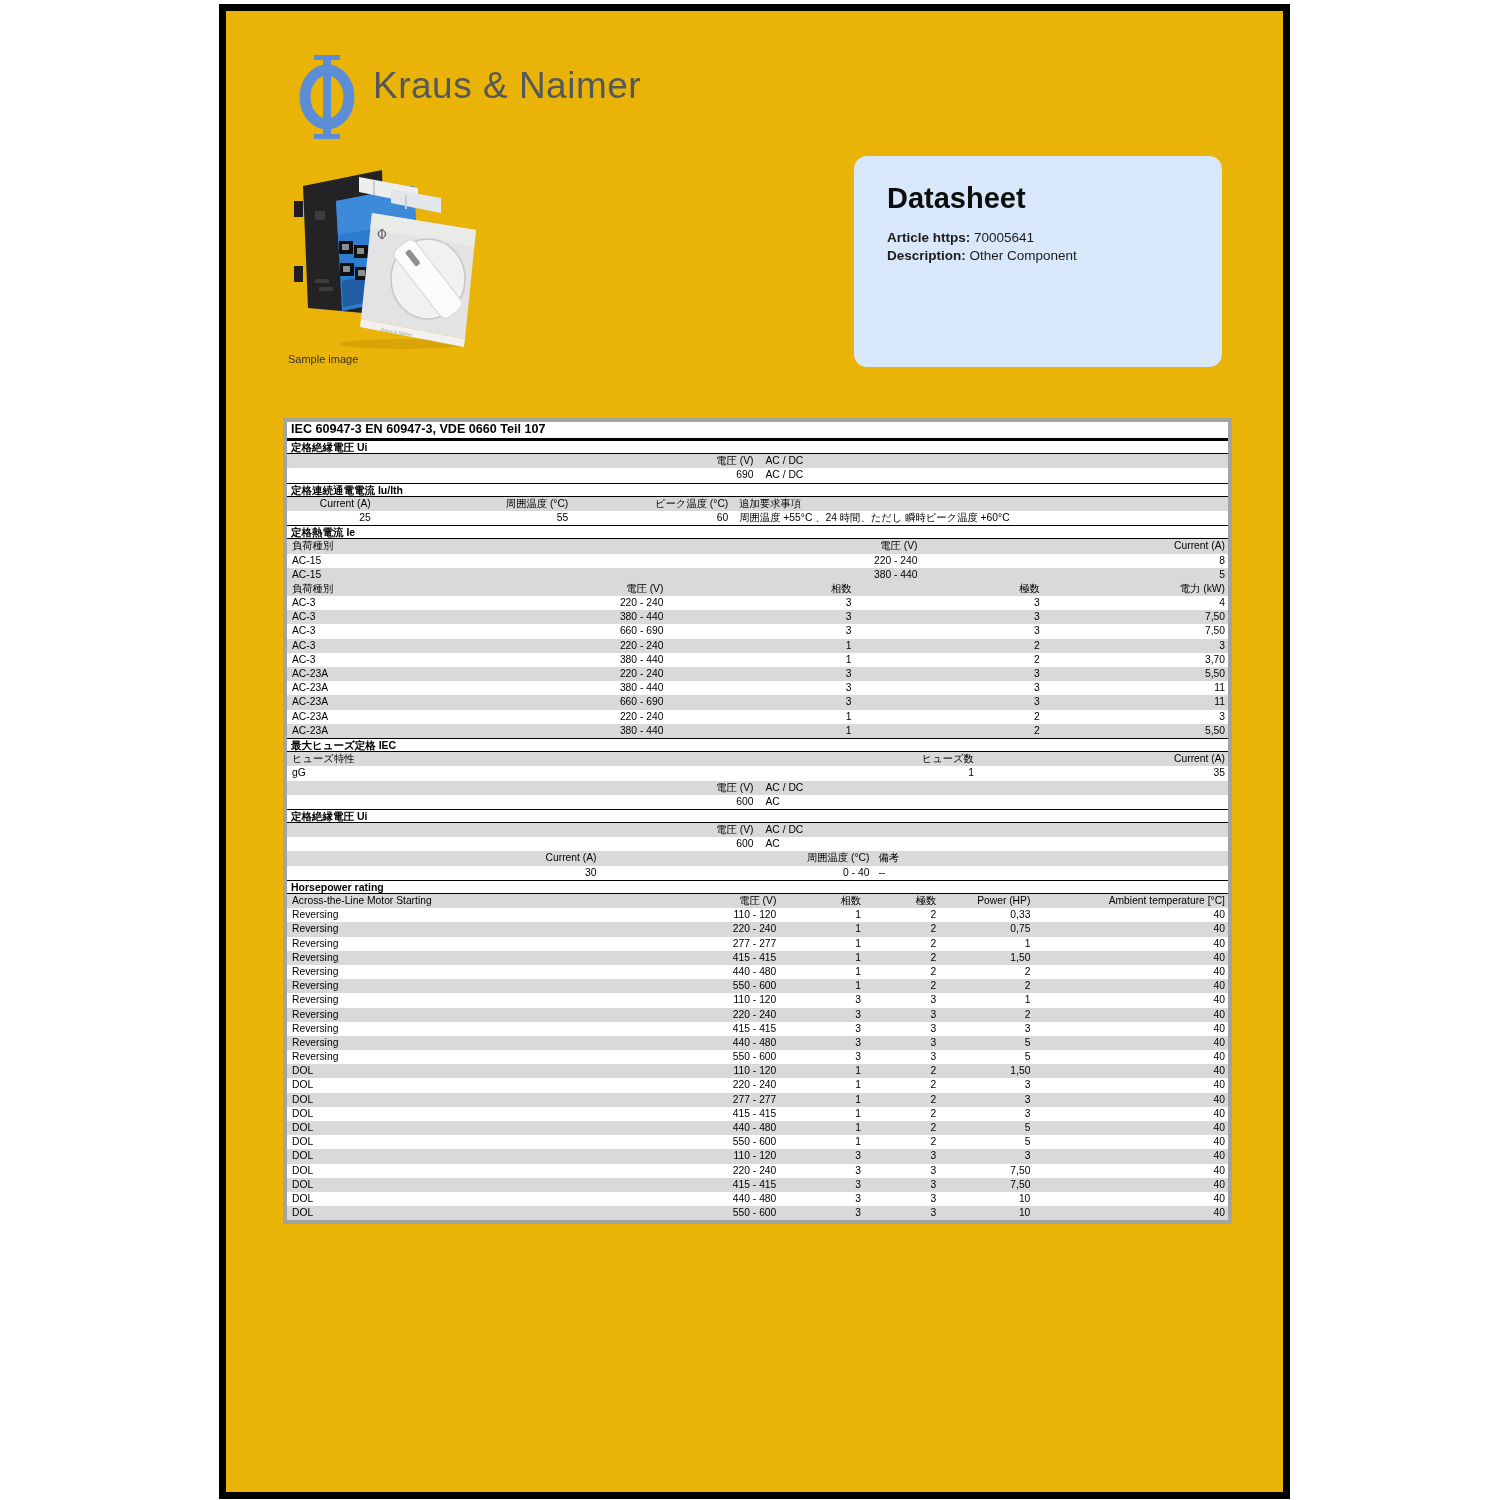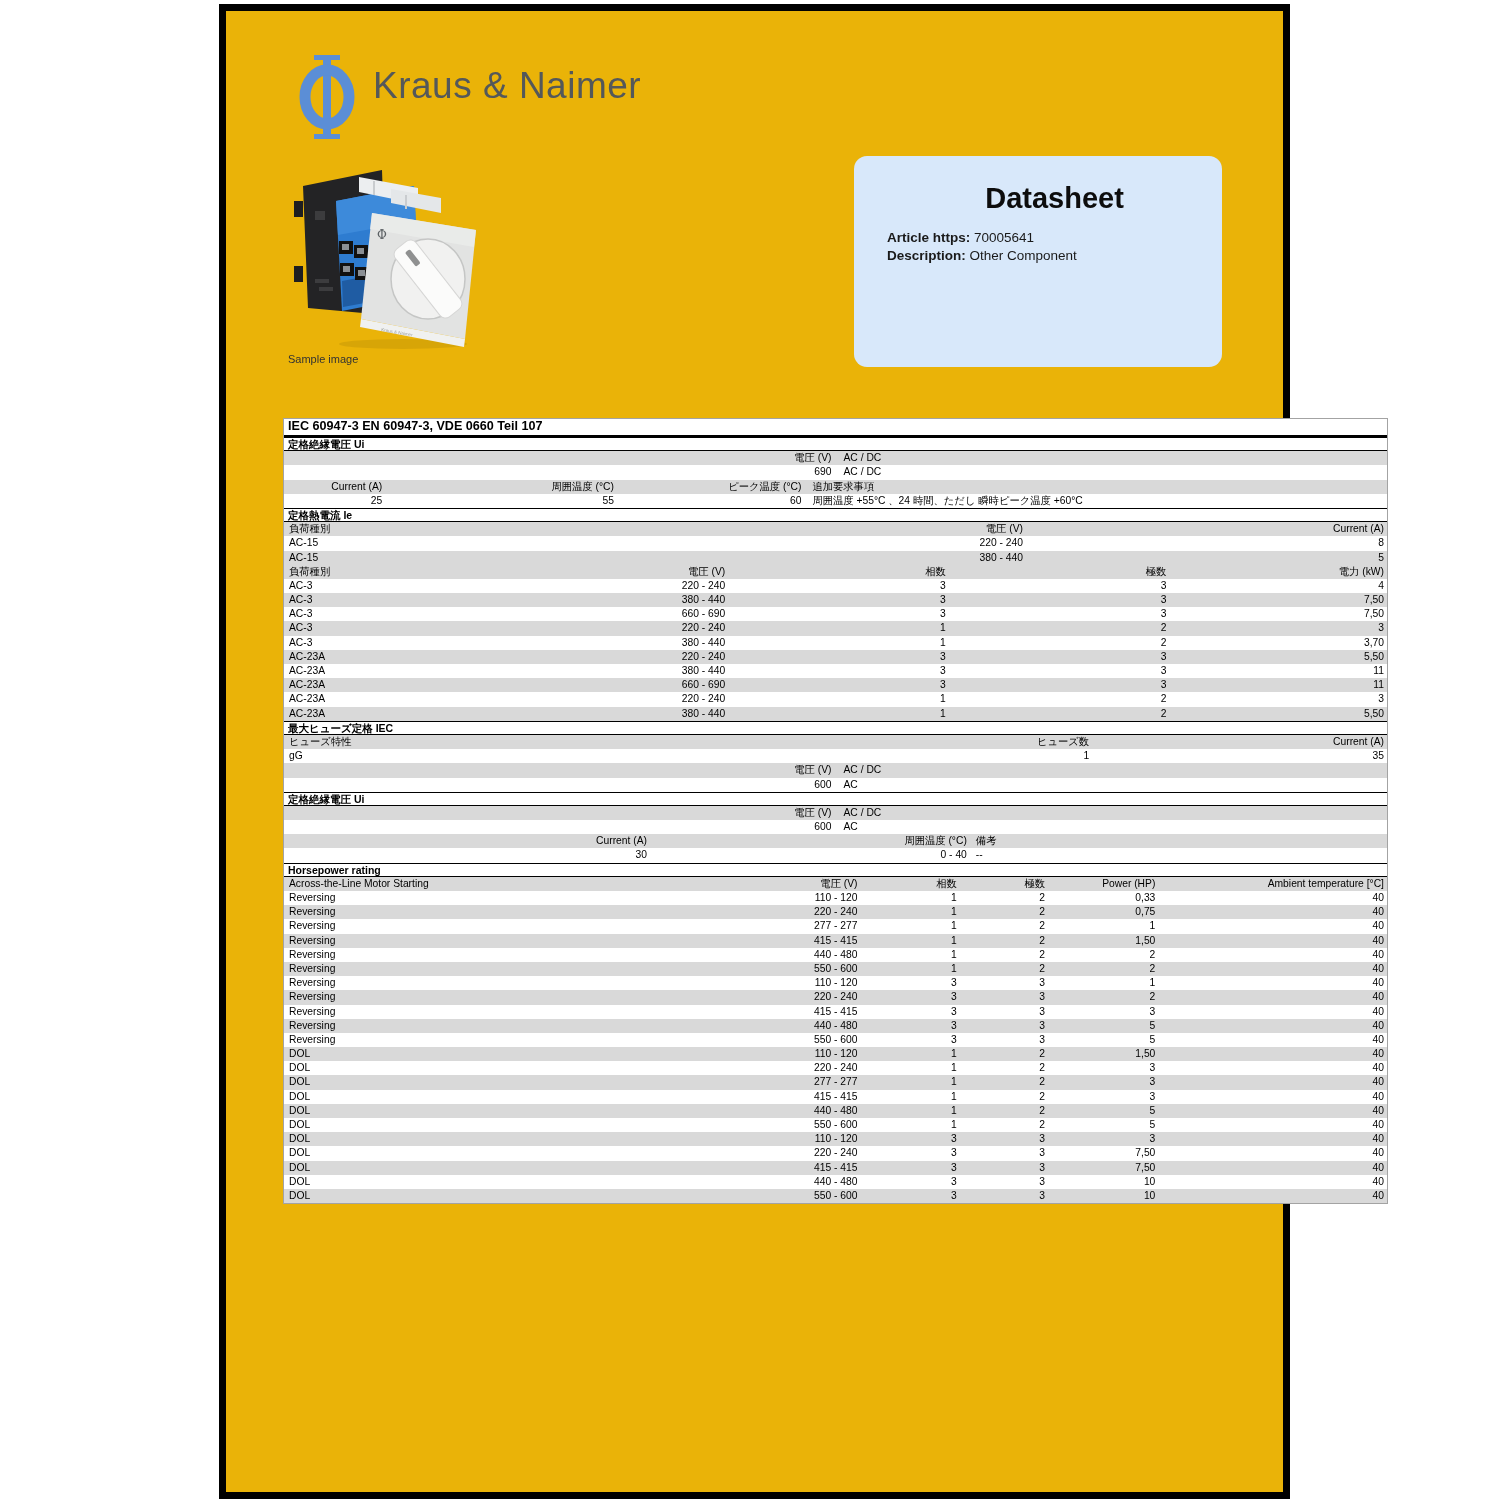--- a/index.html
+++ b/index.html
@@ -14,27 +14,27 @@
   .brand { position:absolute; left:76px; top:12px; font-size:37px; font-weight:400;
            color:#54585a; letter-spacing:0.5px; white-space:pre; }
 
   
   .product { position:absolute; left:59px; top:150px; }
   .caption { position:absolute; left:62px; top:342px; font-size:11px; color:#333; }
 
   
   .card { position:absolute; left:628px; top:145px; width:368px; height:211px;
           background:#d8e8fa; border-radius:13px; }
-  .card-title { margin:26px 0 0 33px; font-size:29px; font-weight:bold; color:#0d0d0d;text-align:center; }
+  .card-title { margin:26px 0 0 33px; font-size:29px; font-weight:bold; color:#0d0d0d; }
   .card-lines { margin:14px 0 0 33px; }
   .card-line { font-size:13.5px; line-height:18px; color:#1a1a1a; white-space:pre; }
   .card-line .b { font-weight:bold; }
 
   
-  .spec { position:absolute; left:57px; top:407px; width:1105px; border:1px solid #a3a3a3; background:#fff; }
+  .spec { position:absolute; left:57px; top:407px; width:949px; border:4px solid #a3a3a3; background:#fff; }
   .trow { display:flex; height:14.2px; line-height:14.2px; font-size:10.3px; white-space:pre; overflow:hidden; }
   .trow.shade { background:#d9d9d9; }
   .t-title { display:block; height:18px; line-height:15px; font-weight:bold; font-size:12.6px;
              border-bottom:2px solid #000; padding-left:4px; }
   .t-section { display:block; height:14.2px; line-height:12px; font-weight:bold; font-size:10.5px;
                border-top:1px solid #000; border-bottom:1px solid #000; padding-left:4px; }
   .tcell { display:block; height:100%; overflow:hidden; }
 
   
   .footer { position:absolute; left:57px; top:1389px; width:966px; display:flex;
@@ -105,20 +105,21 @@
       <div class="card-line"><span class="b">Article https:</span> <span>70005641</span></div>
       <div class="card-line"><span class="b">Description:</span> <span>Other Component</span></div>
     </div>
   </div>
 
   <div class="spec" id="spec-table">
       <div class="trow t-title">IEC 60947-3 EN 60947-3, VDE 0660 Teil 107</div>
       <div class="trow t-section">定格絶縁電圧 Ui</div>
       <div class="trow t-data shade"><span class="tcell" style="width: 50%; text-align: right; padding-right: 4px;">電圧 (V)</span><span class="tcell" style="width: 50%; text-align: left; padding-left: 8px;">AC / DC</span></div>
       <div class="trow t-data"><span class="tcell" style="width: 50%; text-align: right; padding-right: 4px;">690</span><span class="tcell" style="width: 50%; text-align: left; padding-left: 8px;">AC / DC</span></div>
+      <div class="trow t-section">定格連続通電電流 Iu/Ith</div>
       <div class="trow t-data shade"><span class="tcell" style="width: 9%; text-align: right; padding-right: 1px;">Current (A)</span><span class="tcell" style="width: 21%; text-align: right; padding-right: 1px;">周囲温度 (°C)</span><span class="tcell" style="width: 17%; text-align: right; padding-right: 1px;">ピーク温度 (°C)</span><span class="tcell" style="width: 53%; text-align: left; padding-left: 10px;">追加要求事項</span></div>
       <div class="trow t-data"><span class="tcell" style="width: 9%; text-align: right; padding-right: 1px;">25</span><span class="tcell" style="width: 21%; text-align: right; padding-right: 1px;">55</span><span class="tcell" style="width: 17%; text-align: right; padding-right: 1px;">60</span><span class="tcell" style="width: 53%; text-align: left; padding-left: 10px;">周囲温度 +55°C 、24 時間、ただし 瞬時ピーク温度 +60°C</span></div>
       <div class="trow t-section">定格熱電流 Ie</div>
       <div class="trow t-data shade"><span class="tcell" style="width: 33%; text-align: left; padding-left: 5px;">負荷種別</span><span class="tcell" style="width: 34%; text-align: right;">電圧 (V)</span><span class="tcell" style="width: 33%; text-align: right; padding-right: 3px;">Current (A)</span></div>
       <div class="trow t-data"><span class="tcell" style="width: 33%; text-align: left; padding-left: 5px;">AC-15</span><span class="tcell" style="width: 34%; text-align: right;">220 - 240</span><span class="tcell" style="width: 33%; text-align: right; padding-right: 3px;">8</span></div>
       <div class="trow t-data shade"><span class="tcell" style="width: 33%; text-align: left; padding-left: 5px;">AC-15</span><span class="tcell" style="width: 34%; text-align: right;">380 - 440</span><span class="tcell" style="width: 33%; text-align: right; padding-right: 3px;">5</span></div>
       <div class="trow t-data shade"><span class="tcell" style="width: 25%; text-align: left; padding-left: 5px;">負荷種別</span><span class="tcell" style="width: 15%; text-align: right;">電圧 (V)</span><span class="tcell" style="width: 20%; text-align: right;">相数</span><span class="tcell" style="width: 20%; text-align: right;">極数</span><span class="tcell" style="width: 20%; text-align: right; padding-right: 3px;">電力 (kW)</span></div>
       <div class="trow t-data"><span class="tcell" style="width: 25%; text-align: left; padding-left: 5px;">AC-3</span><span class="tcell" style="width: 15%; text-align: right;">220 - 240</span><span class="tcell" style="width: 20%; text-align: right;">3</span><span class="tcell" style="width: 20%; text-align: right;">3</span><span class="tcell" style="width: 20%; text-align: right; padding-right: 3px;">4</span></div>
       <div class="trow t-data shade"><span class="tcell" style="width: 25%; text-align: left; padding-left: 5px;">AC-3</span><span class="tcell" style="width: 15%; text-align: right;">380 - 440</span><span class="tcell" style="width: 20%; text-align: right;">3</span><span class="tcell" style="width: 20%; text-align: right;">3</span><span class="tcell" style="width: 20%; text-align: right; padding-right: 3px;">7,50</span></div>
       <div class="trow t-data"><span class="tcell" style="width: 25%; text-align: left; padding-left: 5px;">AC-3</span><span class="tcell" style="width: 15%; text-align: right;">660 - 690</span><span class="tcell" style="width: 20%; text-align: right;">3</span><span class="tcell" style="width: 20%; text-align: right;">3</span><span class="tcell" style="width: 20%; text-align: right; padding-right: 3px;">7,50</span></div>

